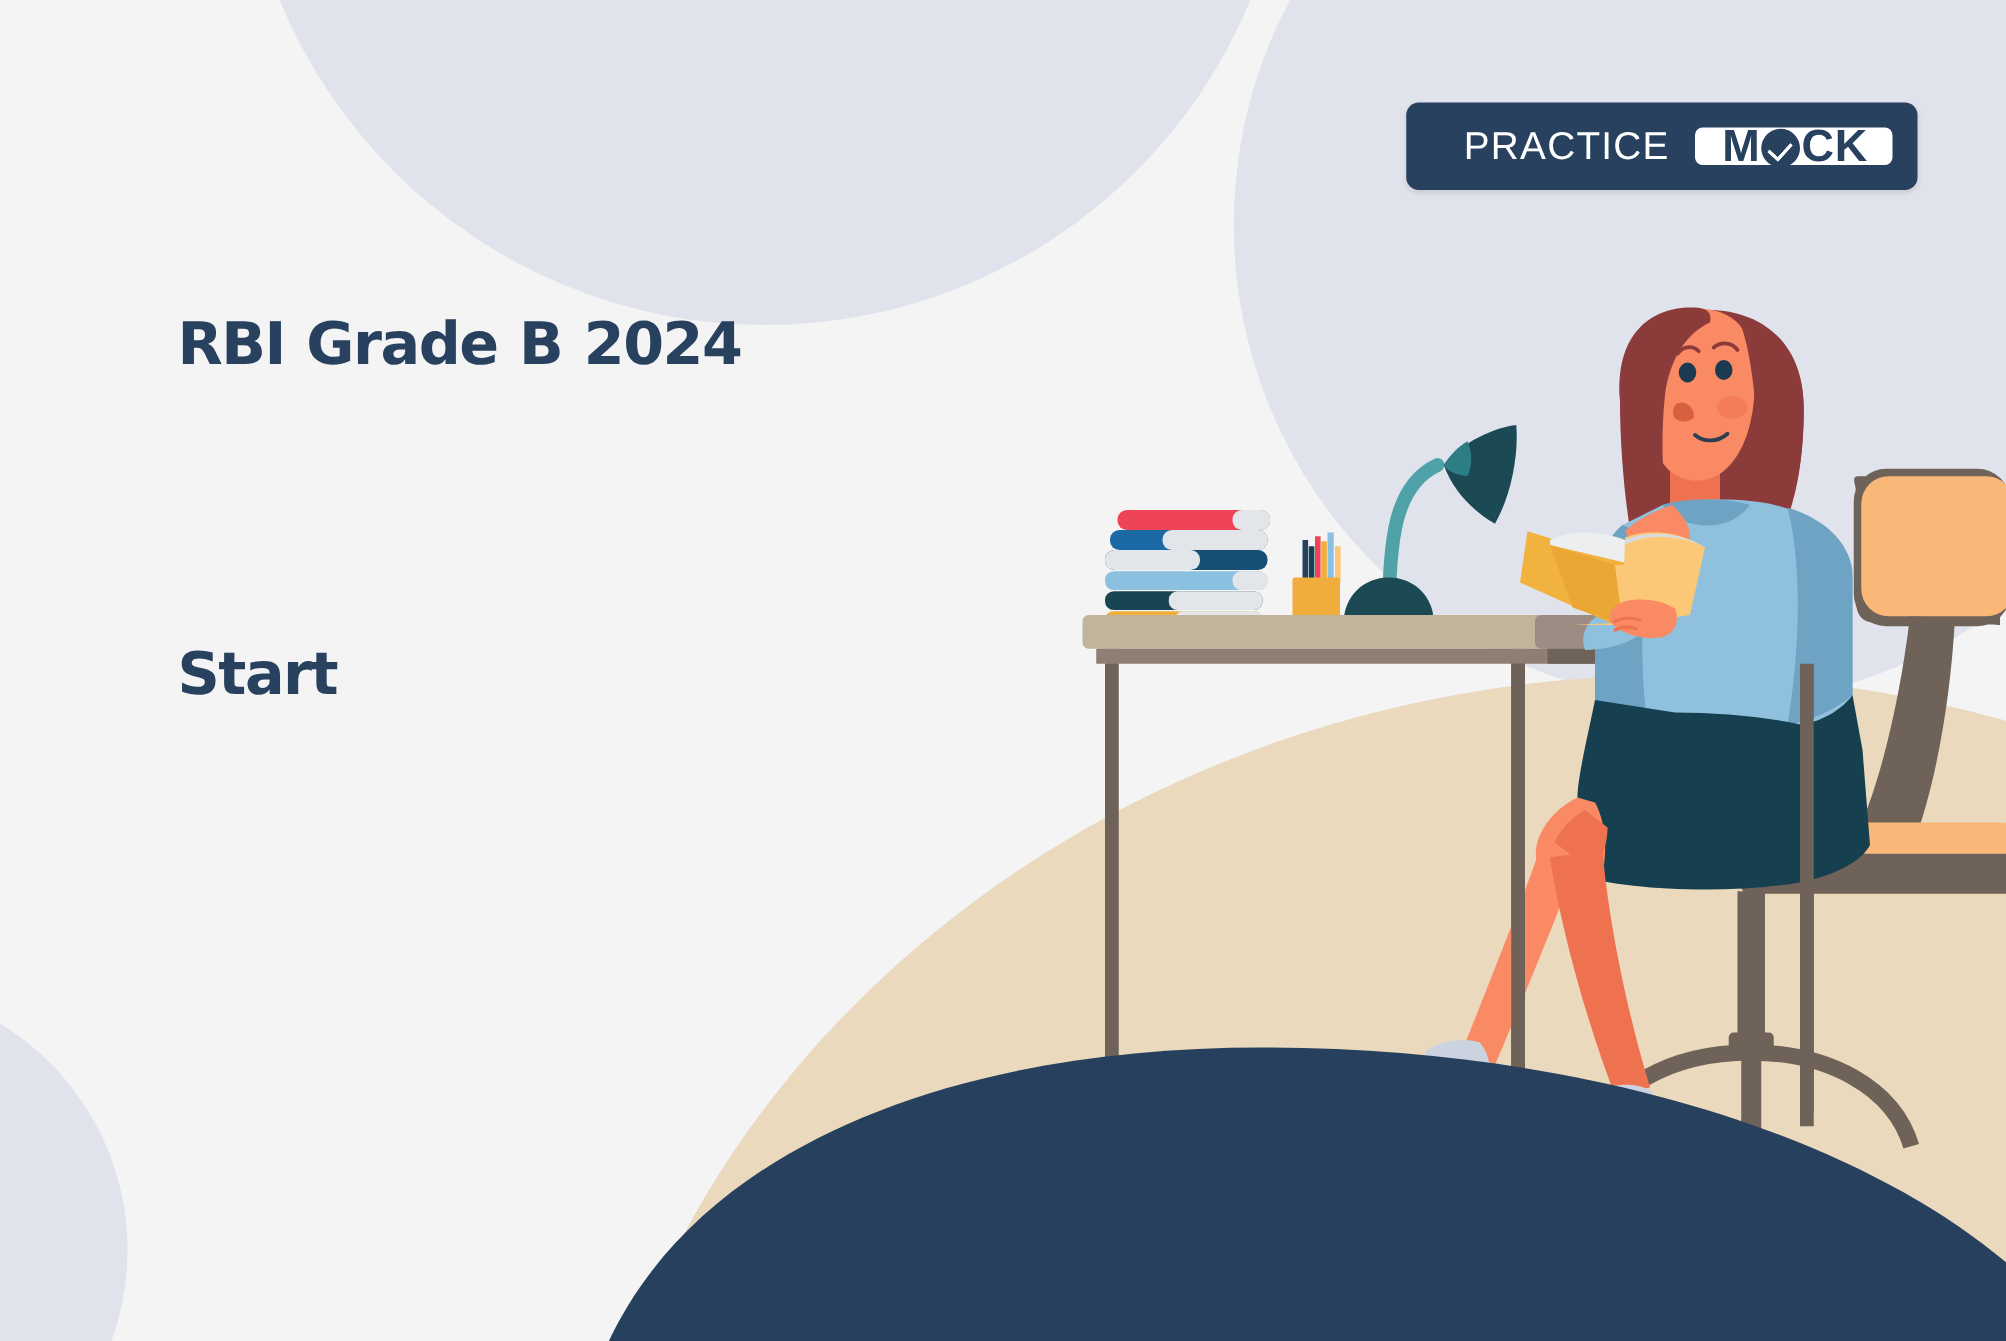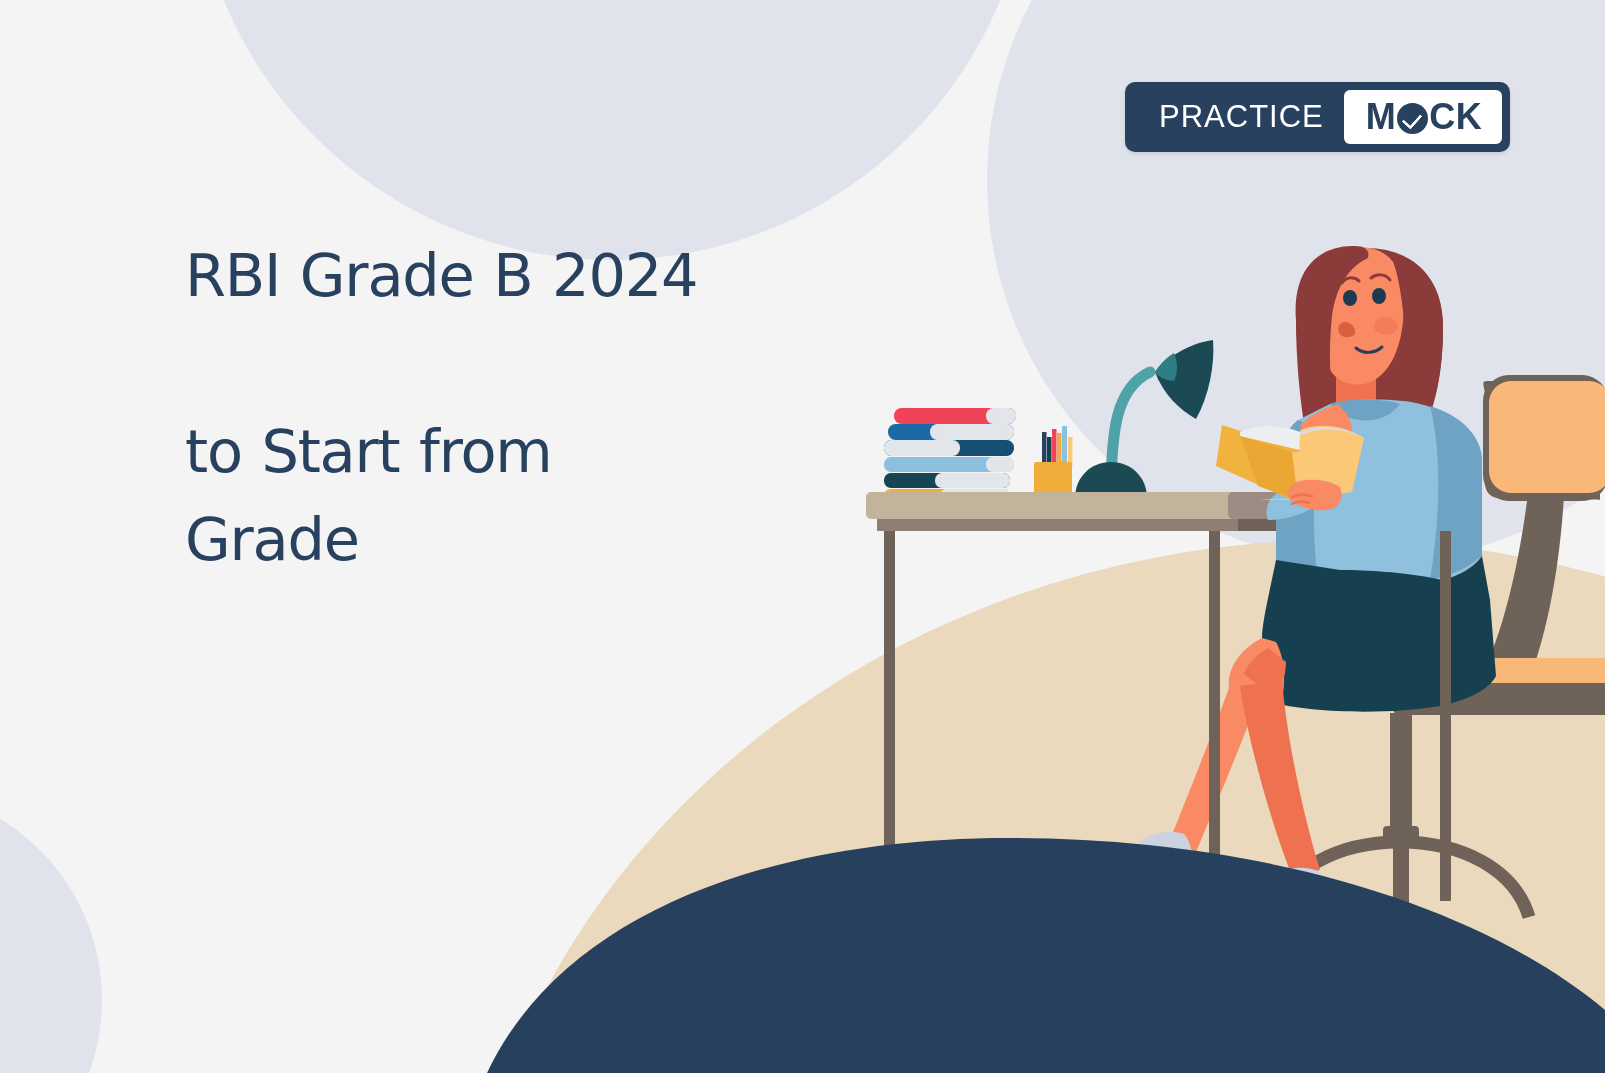--- a/index.html
+++ b/index.html
@@ -20,39 +20,38 @@
 
   
   #title-block {
     position:absolute;
     left:142px; top:232px;
     width:740px;
     z-index:40;
   }
   #title-block h1 {
     font-family:"DejaVu Sans", sans-serif;
-    font-weight:400;
-    font-size:59px;
+    font-weight:700;
+    font-size:47px;
     line-height:88px;
     letter-spacing:-1.2px;
     color:#27415f;
     word-spacing:2px;
-    margin-left:43px;
   }
 
   
   #logo {
     position:absolute;
     left:1125px; top:82px;
     height:70px;
     display:flex;
     align-items:stretch;
     background:#27415f;
     border-radius:10px;
-    padding:8px;
+    padding:20px;
     z-index:50;
     box-shadow:0 2px 4px rgba(0,0,0,0.10);
   }
   #logo-practice {
     display:flex; align-items:center;
     padding:0 20px 0 26px;
     color:#ffffff;
     font-family:"Liberation Sans", sans-serif;
     font-size:31px;
     font-weight:400;
@@ -280,21 +279,21 @@
   <svg class="layer" viewBox="0 0 1605 1073" width="1605" height="1073" preserveAspectRatio="none">
     <rect x="1209" y="531" width="11" height="370" fill="#6f6258"></rect>
     <rect x="1440" y="531" width="11" height="370" fill="#6f6258"></rect>
   </svg>
 
   <svg class="layer" viewBox="0 0 1605 1073" width="1605" height="1073" preserveAspectRatio="none">
     <path d="M487 1073 C560 918, 760 838, 1010 838 C1260 838, 1480 905, 1605 1010 L1605 1073 Z" fill="#26405e"></path>
   </svg>
 
   <div id="title-block">
-    <h1><span>RBI Grade B 2024</span><br><br><span>to Start from</span><br><span>Grade</span></h1>
+    <h1><span>RBI Grade B 2024</span><br><br><br><span>Start</span></h1>
   </div>
 
   <div id="logo">
     <div id="logo-practice">PRACTICE</div>
     <div id="logo-mock">
       <span class="mk">M</span>
       <span class="oglyph"></span>
       <span class="mk">CK</span>
     </div>
   </div>

